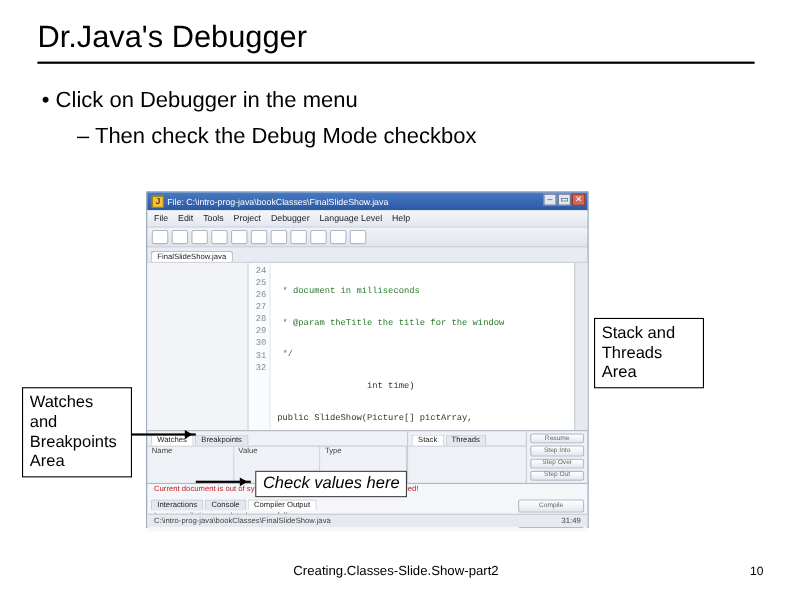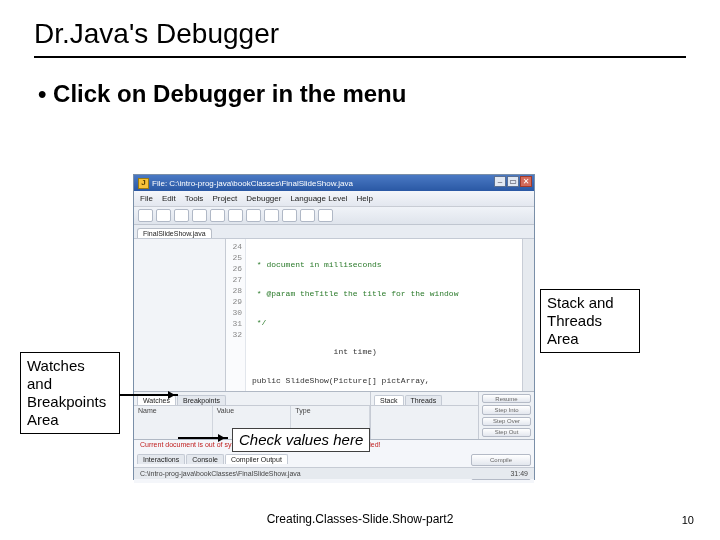--- a/index.html
+++ b/index.html
@@ -14,21 +14,21 @@
   .title {
     font-size: 28px;
     padding: 18px 0 2px 34px;
     font-weight: 400;
   }
   .title-underline {
     height: 2px; background: #000;
     margin: 4px 34px 0 34px;
   }
   .bullets { padding: 22px 0 0 34px; }
-  .b1 { font-size: 24px; padding-left: 4px; font-weight: bold; }
+  .b1 { font-size: 20px; padding-left: 4px; }
   .b2 { font-size: 20px; padding: 10px 0 0 36px; }
 
   .screenshot {
     position: absolute;
     left: 133px; top: 174px;
     width: 402px; height: 306px;
     border: 1px solid #7a8fa8;
     background: #e8ecf0;
     font-size: 8px;
     font-family: "Segoe UI", Tahoma, sans-serif;
@@ -141,20 +141,21 @@
     font-size:11px; color:#000;
   }
 </style>
 </head>
 <body>
 
 <div class="title">Dr.Java's Debugger</div>
 <div class="title-underline"></div>
 <div class="bullets">
   <div class="b1">• Click on Debugger in the menu</div>
+  <div class="b2">– Then check the Debug Mode checkbox</div>
 </div>
 
 <div class="screenshot">
   <div class="ss-title">
     <span class="dj-icon">J</span>
     <span>File: C:\intro-prog-java\bookClasses\FinalSlideShow.java</span>
     <div class="winbtns">
       <div class="winbtn">–</div>
       <div class="winbtn">▭</div>
       <div class="winbtn close">✕</div>

